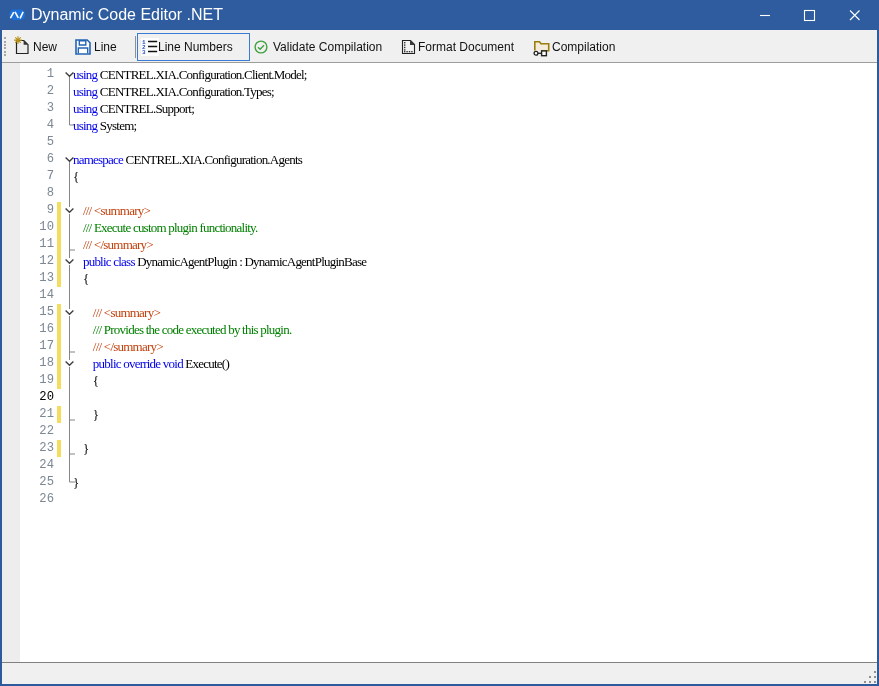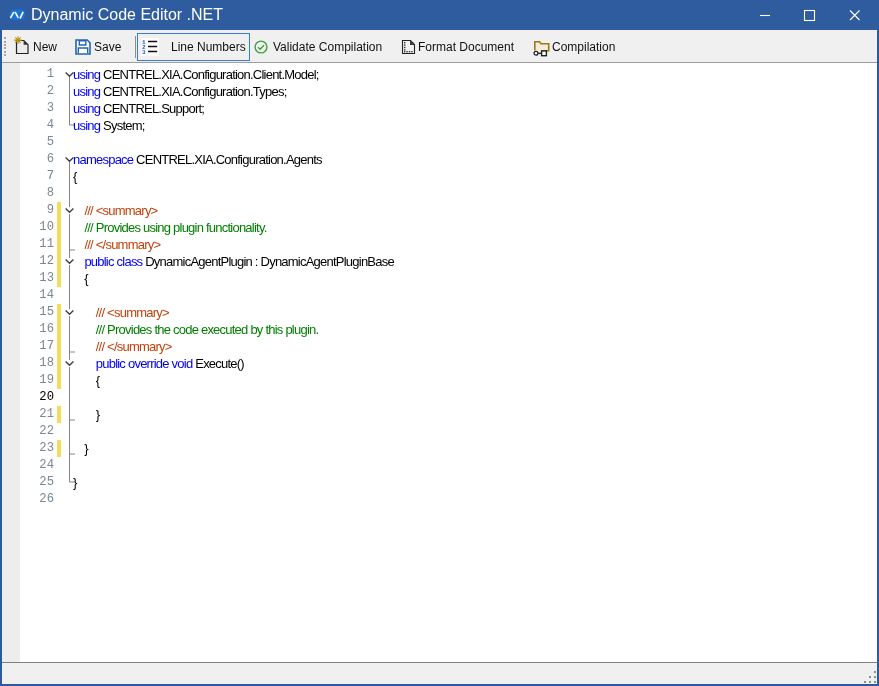--- a/index.html
+++ b/index.html
@@ -19,21 +19,21 @@
 .tbtxt{position:absolute;top:40px;font-size:12px;color:#111111;white-space:nowrap}
 #lnbtn{position:absolute;left:137px;top:33px;width:113px;height:28px;border:1px solid #3a7bd5}
 #tbsep{position:absolute;left:135px;top:36px;width:1px;height:22px;background:#8f8f8f}
 
 #editor{position:absolute;left:2px;top:63px;width:875px;height:600px;background:#ffffff;border-bottom:1px solid #808080}
 #selmargin{position:absolute;left:2px;top:63px;width:18px;height:599px;background:#ededed}
 #gutter{position:absolute;left:20px;top:66px;width:34px;text-align:right;
  font-family:"Liberation Mono",monospace;font-size:12.2px;line-height:17px;color:#7b8793;white-space:pre}
 #gutter b{color:#000000;font-weight:normal}
 .ybar{position:absolute;left:57px;width:4px;background:#f4dc5d}
-#code{position:absolute;left:73px;top:66px;font-family:Liberation Sans, sans-serif;
+#code{position:absolute;left:73px;top:66px;font-family:Liberation Serif, serif;
  font-size:13px;letter-spacing:-0.77px;line-height:17px;color:#000000;white-space:pre}
 .k{color:#0000f0}
 .c{color:#008000}
 .g{color:#c2410c}
 
 #statusbar{position:absolute;left:2px;top:663px;width:875px;height:21px;background:#f0f0f0}
 svg{position:absolute;display:block}
 </style>
 </head>
 <body>
@@ -61,32 +61,32 @@
       <path d="M5 2.2 L5 10 M1.1 6.1 L8.9 6.1 M2.3 3.4 L7.7 8.8 M7.7 3.4 L2.3 8.8"></path>
     </g>
 </svg>
 <div class="tbtxt" style="left:33px">New</div>
 
 <svg style="left:75px;top:39px" width="16" height="16" viewBox="0 0 16 16">
  <path d="M1 1 H12.2 L15 3.8 V15 H1 Z" fill="#ffffff" stroke="#2265b4" stroke-width="1.6"></path>
  <path d="M4.3 1.8 H10.8 V6 H4.3 Z" fill="none" stroke="#2265b4" stroke-width="1.4"></path>
  <path d="M3.3 14.2 V9 H12.7 V14.2" fill="none" stroke="#2265b4" stroke-width="1.4"></path>
 </svg>
-<div class="tbtxt" style="left:94px">Save</div>
+<div class="tbtxt" style="left:94px">Line</div>
 
 <svg style="left:141px;top:37px" width="20" height="20" viewBox="0 0 20 20">
  <rect x="0" y="1" width="18" height="18" fill="#ffffff" opacity="0.85"></rect>
  <g font-family="Liberation Mono,monospace" font-size="6" font-weight="bold" fill="#2456c4">
   <text x="1" y="7">1</text>
       <text x="1" y="12">2</text>
       <text x="1" y="17">3</text>
  </g>
  <path d="M7 4.5 H16.2 M7 9.4 H16.2 M7 14.4 H16.2" stroke="#111" stroke-width="1.5"></path>
 </svg>
-<div class="tbtxt" style="left:171px">Line Numbers</div>
+<div class="tbtxt" style="left:158px">Line Numbers</div>
 
 <svg style="left:254px;top:40px" width="14" height="14" viewBox="0 0 14 14">
  <circle cx="7" cy="7" r="5.9" fill="none" stroke="#3fa03f" stroke-width="1.4"></circle>
  <path d="M4 7.2 L6.1 9.3 L10 5.2" fill="none" stroke="#3fa03f" stroke-width="1.4"></path>
 </svg>
 <div class="tbtxt" style="left:273px">Validate Compilation</div>
 
 <svg style="left:401px;top:39px" width="15" height="16" viewBox="0 0 15 16">
  <path d="M1.5 1.5 H9.5 L13.5 5.5 V14.5 H1.5 Z" fill="#f2f2f2" stroke="#222" stroke-width="1.1"></path>
  <path d="M9 1 L14 6 L9 6 Z" fill="#3a3a3a"></path>
@@ -164,21 +164,21 @@
 
 <div id="code"><span class="k">using</span> CENTREL.XIA.Configuration.Client.Model;
 <span class="k">using</span> CENTREL.XIA.Configuration.Types;
 <span class="k">using</span> CENTREL.Support;
 <span class="k">using</span> System;
 
 <span class="k">namespace</span> CENTREL.XIA.Configuration.Agents
 {
 
     <span class="g">/// &lt;summary&gt;</span>
-    <span class="c">/// Provides using plugin functionality.</span>
+    <span class="c">/// Execute custom plugin functionality.</span>
     <span class="g">/// &lt;/summary&gt;</span>
     <span class="k">public</span> <span class="k">class</span> DynamicAgentPlugin : DynamicAgentPluginBase
     {
 
         <span class="g">/// &lt;summary&gt;</span>
         <span class="c">/// Provides the code executed by this plugin.</span>
         <span class="g">/// &lt;/summary&gt;</span>
         <span class="k">public</span> <span class="k">override</span> <span class="k">void</span> Execute()
         {
 

